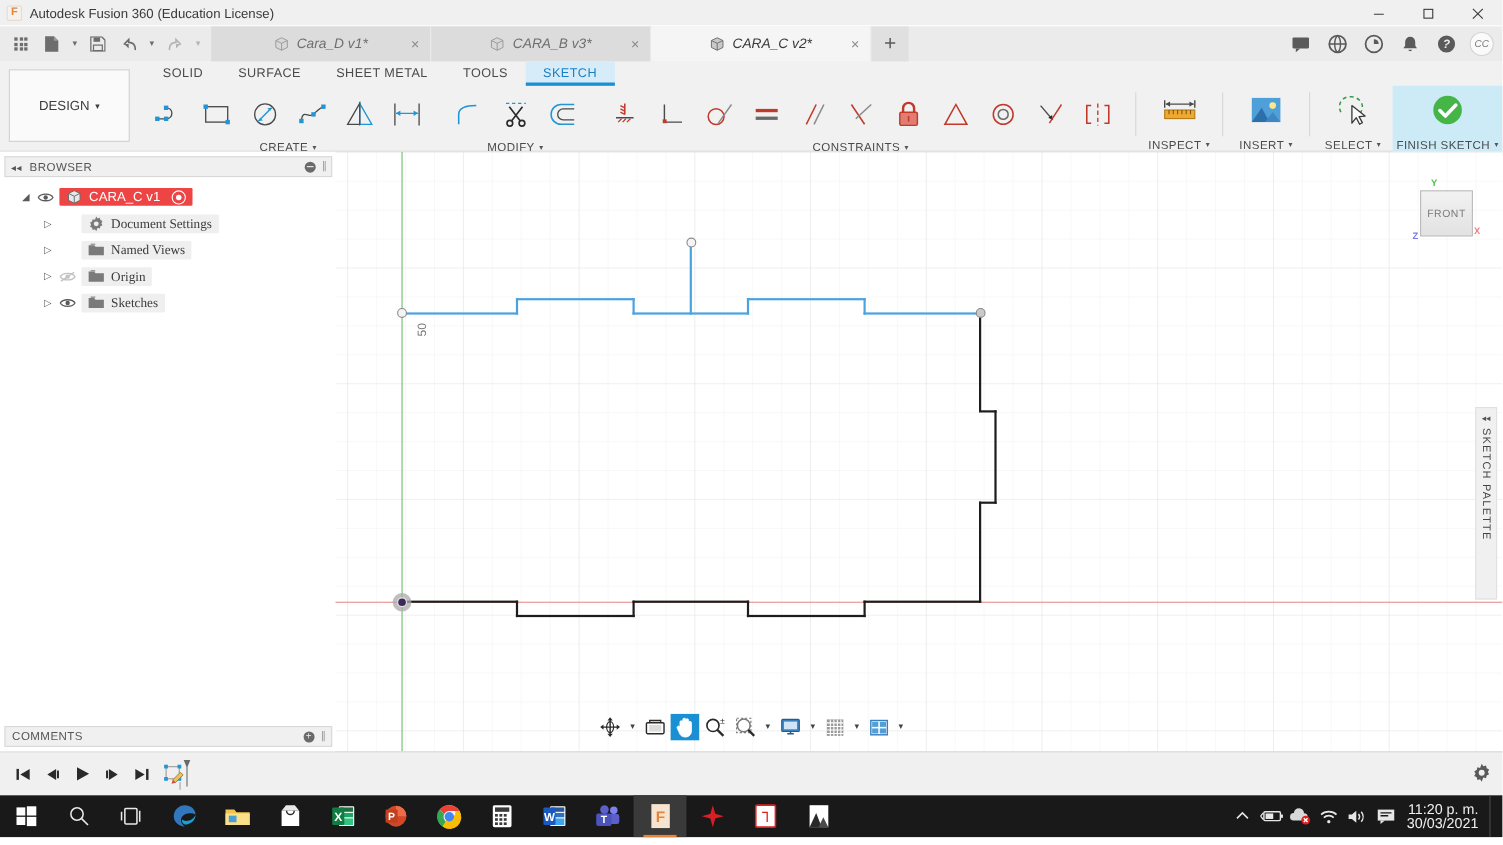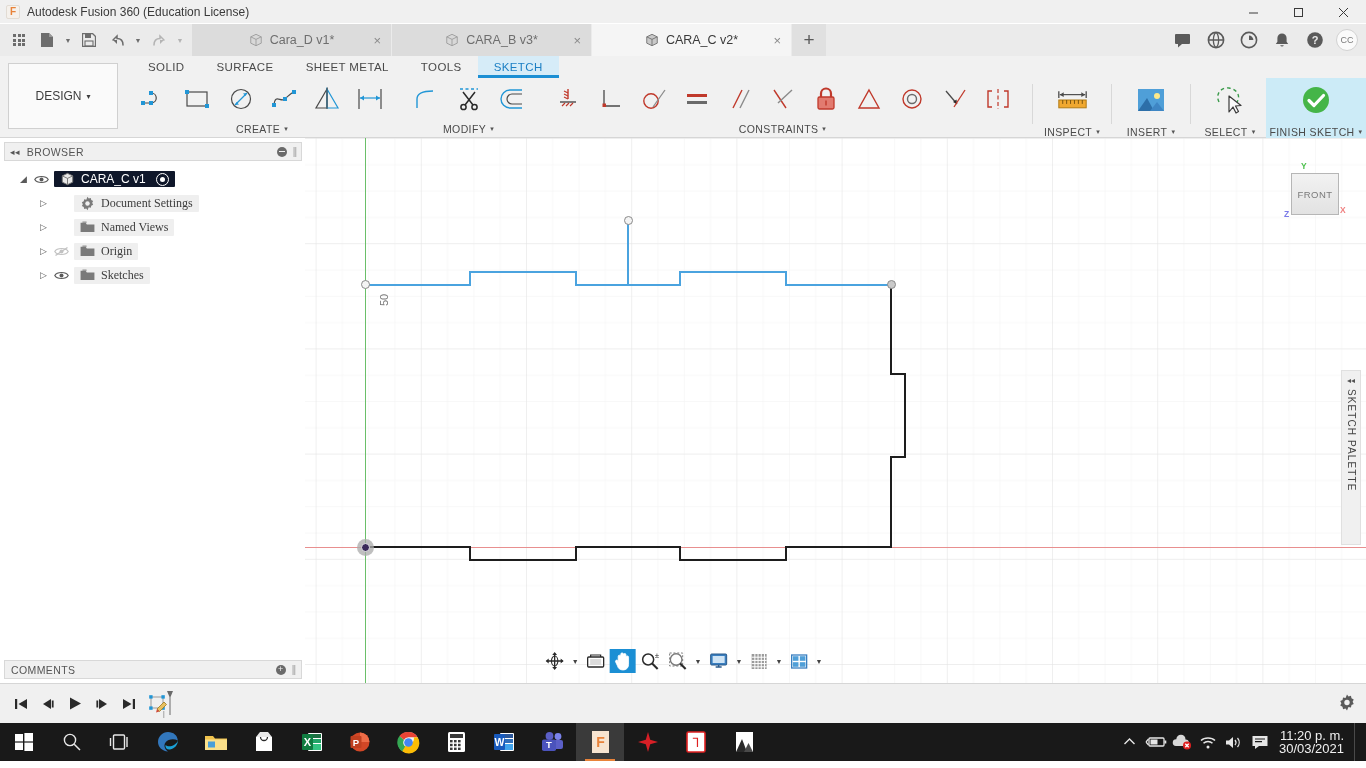--- a/index.html
+++ b/index.html
@@ -28,20 +28,21 @@
   .win-btn {
     width:45px; height:24px; display:flex; align-items:center; justify-content:center;
     font-size:12px; color:#3a3a3a;
   }
   .win-btn svg { display:block; }
 
   
   .tabbar {
     height:32px; background:#ebebeb; display:flex; align-items:stretch;
     position:relative;
+    font-style:italic;
   }
   .qat { display:flex; align-items:center; padding:0 6px; gap:2px; }
   .qat-btn {
     width:26px; height:26px; display:flex; align-items:center; justify-content:center;
     color:#6d6d6d;
   }
   .qat-caret { width:12px; height:26px; display:flex; align-items:center; justify-content:center;
     color:#6d6d6d; font-size:7px; }
   .grid-icon { display:grid; grid-template-columns:repeat(3,3px); grid-template-rows:repeat(3,3px);
     gap:1.5px; }
@@ -82,21 +83,21 @@
     width:115px; margin:7px 8px 8px 8px; border:1px solid #d0d0d0; background:#fafafa;
     display:flex; align-items:center; justify-content:center; font-size:12px; color:#3c3c3c;
   }
   .ribbon-main { flex:1; display:flex; flex-direction:column; }
   .ws-tabs { height:22px; display:flex; align-items:flex-end; gap:0; padding-left:6px; }
   .ws-tab {
     padding:0 16px; height:22px; line-height:22px; font-size:11.5px;
     color:#4a4a4a; letter-spacing:.4px;
   }
   .ws-tab.active { background:#d6ecf8; color:#1b7fc4; border-bottom:3px solid #1b8fd4; }
-  .panels { flex:1; display:flex; align-items:flex-start; padding-left:4px; }
+  .panels { flex:1; display:flex; align-items:flex-end; padding-left:4px; }
   .panel { display:flex; flex-direction:column; position:relative; padding:0 3px; }
   .panel-tools { flex:1; display:flex; align-items:center; gap:0px; }
   .tool {
     width:43px; height:42px; display:flex; align-items:center; justify-content:center;
   }
   .panel-label {
     height:17px; display:flex; align-items:center; justify-content:center;
     font-size:10.5px; color:#4a4a4a; letter-spacing:.4px; gap:4px;
   }
   .panel-sep { width:1px; background:#d8d8d8; margin:6px 3px 18px 3px; }
@@ -129,21 +130,21 @@
   .tree { padding-top:6px; font-size:12px; }
   .tree-row { display:flex; align-items:center; height:24px; gap:5px; }
   .tri {
     width:11px; height:11px; color:#5a5a5a; font-size:9px; display:flex;
     align-items:center; justify-content:center;
   }
   .eye { width:15px; height:15px; display:flex; align-items:center; justify-content:center; }
   .node-chip {
     display:flex; align-items:center; gap:6px; padding:1px 6px; border-radius:1px;
   }
-  .chip-sel { background:#0f172a; color:#fff; }
+  .chip-sel { background:#ef4444; color:#fff; }
   .chip-plain { background:#efefef; color:#3c3c3c;font-family:Liberation Serif, serif; }
   .folder { width:15px; height:12px; }
   .radio-o {
     width:13px; height:13px; border-radius:50%; border:1.6px solid #fff;
     display:flex; align-items:center; justify-content:center; margin-left:4px;
   }
   .radio-o:after { content:""; width:5px; height:5px; border-radius:50%; background:#fff; }
 
   .comments {
     position:absolute; left:4px; right:3px; bottom:4px; height:19px; background:#f0f0f0;

